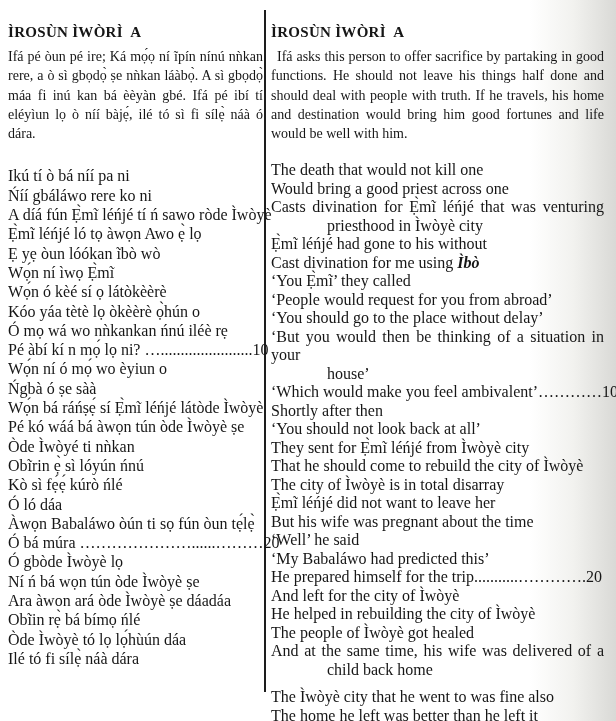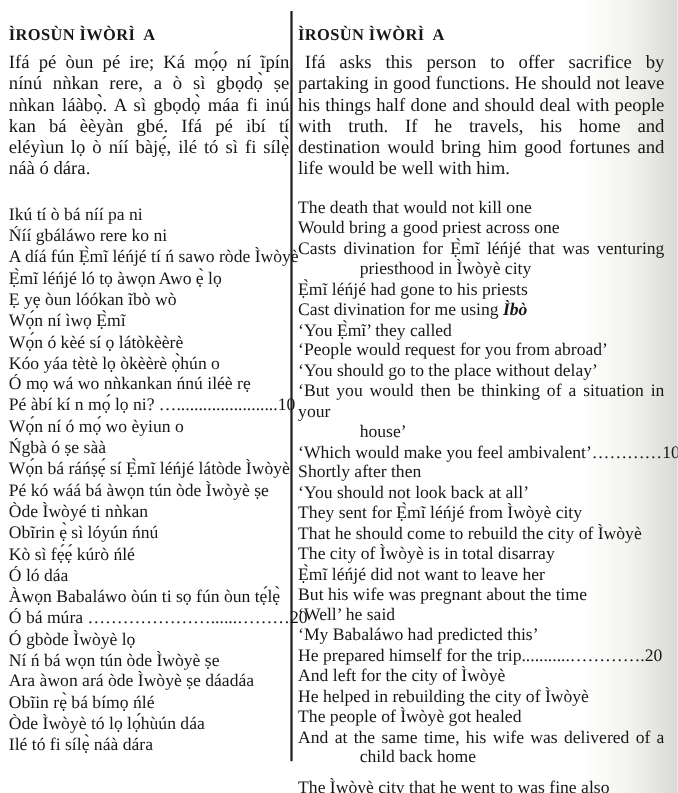--- a/index.html
+++ b/index.html
@@ -19,21 +19,21 @@
   }
   .col { position:absolute; top:22px; }
   .col-left  { left:8px;  width:255px; }
   .col-right { left:271px; width:333px; }
 
   .title {
     font-weight:bold; font-size:15px; line-height:20px;
     white-space:pre; letter-spacing:0.3px; margin:0 0 5px 0;
   }
   .intro {
-    font-size:17px; line-height:19.3px; text-align:justify; margin:0;
+    font-size:14px; line-height:19.3px; text-align:justify; margin:0;
   }
   .col-right .intro { text-indent:6px; }
 
   .verse { font-size:16px; }
   .col-left  .verse { margin-top:23px; }
   .col-right .verse { margin-top:18px; font-size:16px;font-family:Liberation Serif, serif; }
   .col-left  .vline { line-height:19.3px; white-space:nowrap; }
   .col-right .vline { line-height:18.5px; white-space:nowrap; }
   .vline.indent  { padding-left:56px; }
   .vline.stretch { white-space:normal; text-align:justify; text-align-last:justify; }
@@ -80,21 +80,21 @@
   </div>
 
   <div class="col col-right">
     <h1 class="title">ÌROSÙN ÌWÒRÌ  A</h1>
     <p class="intro">Ifá asks this person to offer sacrifice by partaking in good functions. He should not leave his things half done and should deal with people with truth. If he travels, his home and destination would bring him good fortunes and life would be well with him.</p>
     <div class="verse" id="verse-right">
         <div class="vline"><span>The death that would not kill one</span></div>
         <div class="vline"><span>Would bring a good priest across one</span></div>
         <div class="vline stretch"><span>Casts divination for Ẹ̀mĩ léńjé that was venturing</span></div>
         <div class="vline indent"><span>priesthood in Ìwòyè city</span></div>
-        <div class="vline"><span>Ẹ̀mĩ léńjé had gone to his priests</span></div>
+        <div class="vline"><span>Ẹ̀mĩ léńjé had gone to his without</span></div>
         <div class="vline"><span>Cast divination for me using </span><span class="em">Ìbò</span></div>
         <div class="vline"><span>‘You Ẹ̀mĩ’ they called</span></div>
         <div class="vline"><span>‘People would request for you from abroad’</span></div>
         <div class="vline"><span>‘You should go to the place without delay’</span></div>
         <div class="vline stretch"><span>‘But you would then be thinking of a situation in your</span></div>
         <div class="vline indent"><span>house’</span></div>
         <div class="vline"><span>‘Which would make you feel ambivalent’…………10</span></div>
         <div class="vline"><span>Shortly after then</span></div>
         <div class="vline"><span>‘You should not look back at all’</span></div>
         <div class="vline"><span>They sent for Ẹ̀mĩ léńjé from Ìwòyè city</span></div>

